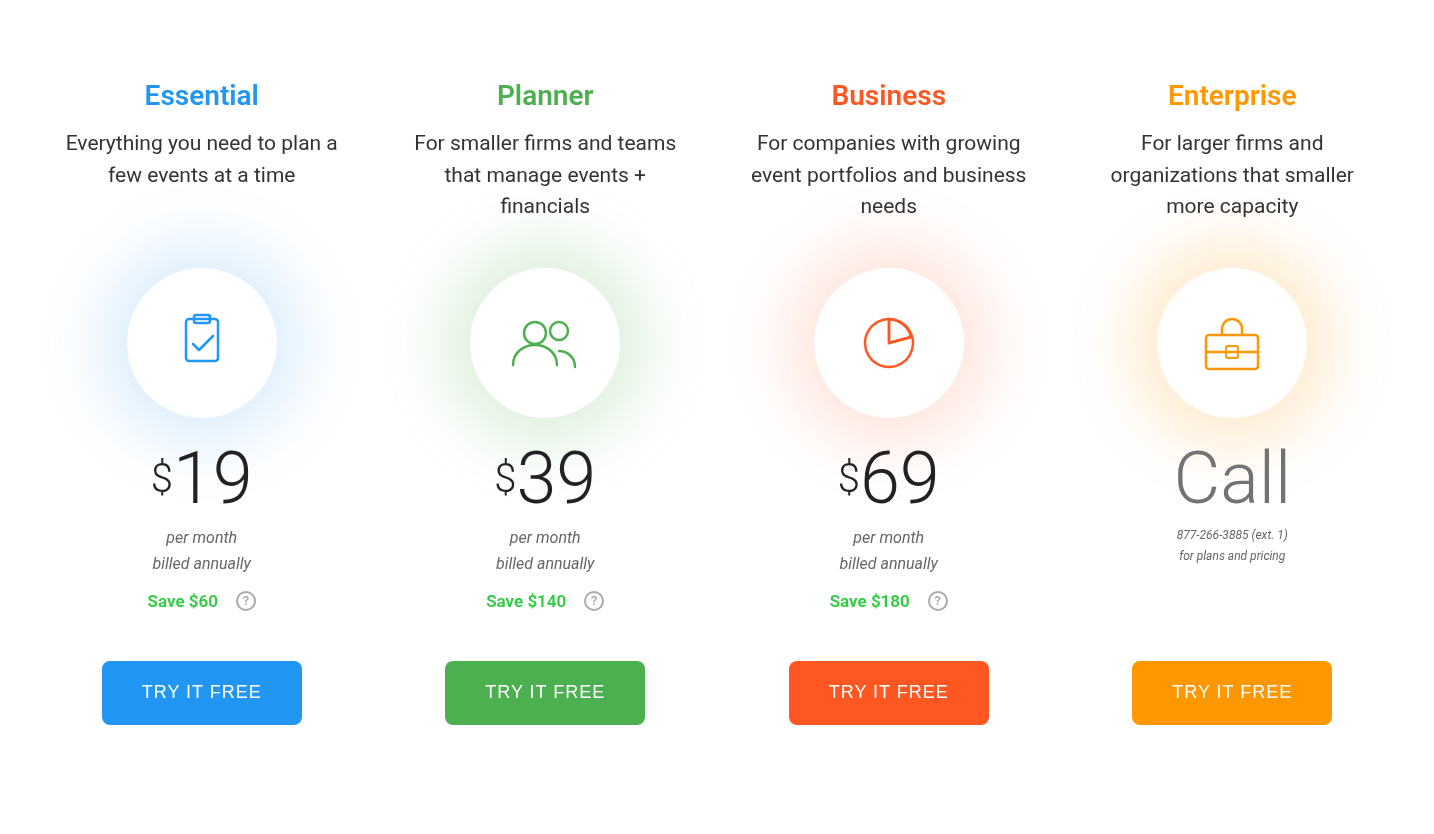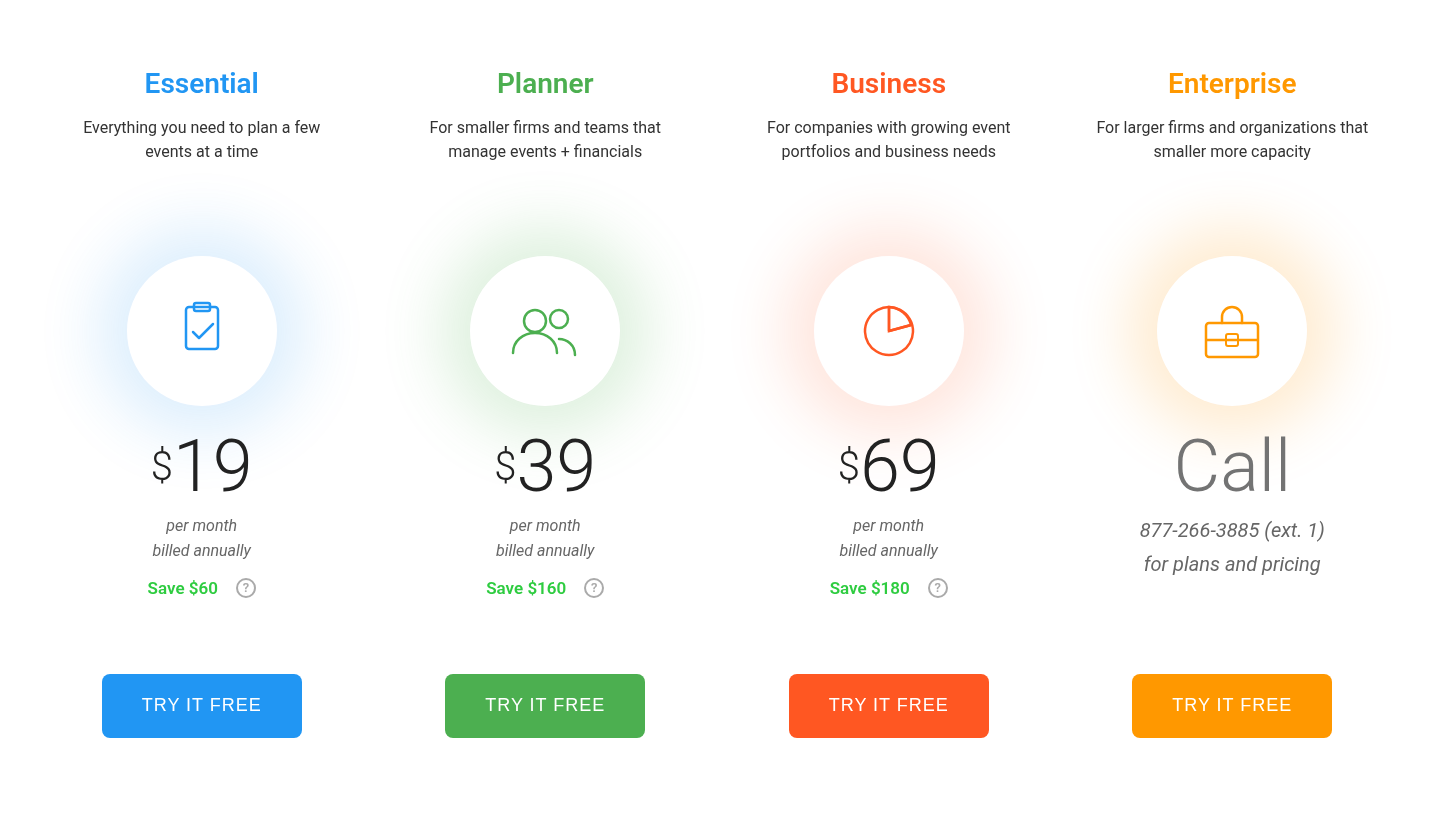--- a/index.html
+++ b/index.html
@@ -26,21 +26,21 @@
       align-items: center;
       padding: 20px 30px 30px;
       text-align: center;
     }
     .plan-title {
       font-size: 28px;
       font-weight: 600;
       margin-bottom: 16px;
     }
     .plan-description {
-      font-size: 16px;
+      font-size: 21px;
       color: #333;
       line-height: 1.5;
       min-height: 110px;
       display: flex;
       align-items: flex-start;
       justify-content: center;
     }
     .icon-circle {
       width: 150px;
       height: 150px;
@@ -131,21 +131,21 @@
       box-shadow: 0 0 60px 30px rgba(255, 87, 34, 0.15);
     }
     .col-business .cta-button { background: #FF5722; }
     
     .col-enterprise .plan-title { color: #FF9800; }
     .col-enterprise .icon-circle {
       box-shadow: 0 0 60px 30px rgba(255, 152, 0, 0.18);
     }
     .col-enterprise .cta-button { background: #FF9800; }
     .phone-info {
-      font-size: 20px;
+      font-size: 12px;
       font-style: italic;
       color: #666;
       line-height: 1.7;
       margin-bottom: 93px;
     }
   </style>
 </head>
 <body>
 
 <div class="pricing-grid">
@@ -180,21 +180,21 @@
         <path d="M6 58c0-12 10-20 22-20s22 8 22 20" stroke="#4CAF50" stroke-width="2.5" fill="none" stroke-linecap="round"></path>
         <circle cx="52" cy="24" r="9" stroke="#4CAF50" stroke-width="2.5" fill="none"></circle>
         <path d="M52 44c8 0 16 6 16 16" stroke="#4CAF50" stroke-width="2.5" fill="none" stroke-linecap="round"></path>
       </svg>
     </div>
     <div class="plan-price">
       <span class="currency">$</span>39
     </div>
     <div class="plan-billing">per month<br>billed annually</div>
     <div class="plan-save">
-      <span>Save $160</span>
+      <span>Save $140</span>
       <span class="help-icon">?</span>
     </div>
     <button class="cta-button">TRY IT FREE</button>
   </div>
 
   <div class="plan-col col-business">
     <div class="plan-title">Business</div>
     <div class="plan-description">For companies with growing event portfolios and business needs</div>
     <div class="icon-circle">
       <svg width="72" height="72" viewBox="0 0 72 72" fill="none" xmlns="http://www.w3.org/2000/svg">

